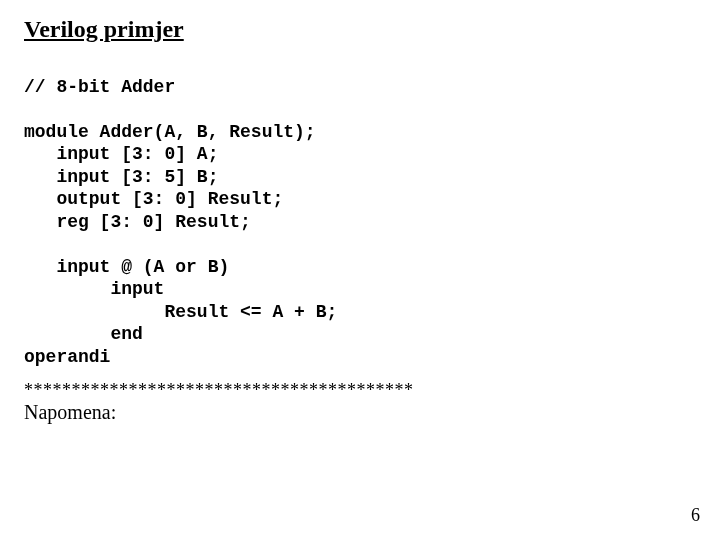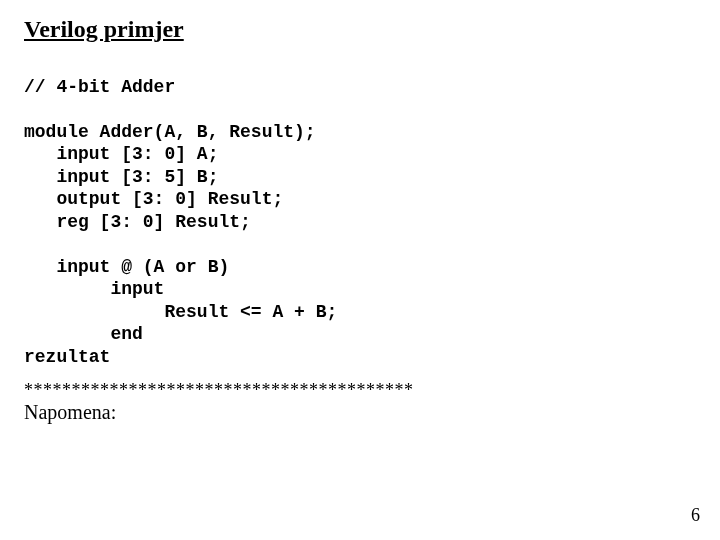--- a/index.html
+++ b/index.html
@@ -54,33 +54,33 @@
     font-size: 18px;
   }
 </style>
 </head>
 <body>
 
 <div class="page">
   <div class="title">Verilog primjer</div>
 
   <div class="code">
-<span>// 4-bit Adder</span>
+<span>// 8-bit Adder</span>
 
 <span>module Adder(A, B, Result);</span>
 <span>   input [3: 0] A;</span>
 <span>   input [3: 5] B;</span>
 <span>   output [3: 0] Result;</span>
 <span>   reg [3: 0] Result;</span>
 
 <span>   input @ (A or B)</span>
 <span>        input</span>
 <span>             Result &lt;= A + B;</span>
 <span>        end</span>
-<span>rezultat</span>
+<span>operandi</span>
 </div>
 
   <div class="stars">*****************************************</div>
 
   <div class="note-heading">Napomena:</div>
 </div>
 
 <div class="pagenum">6</div>
 
 </body></html>

